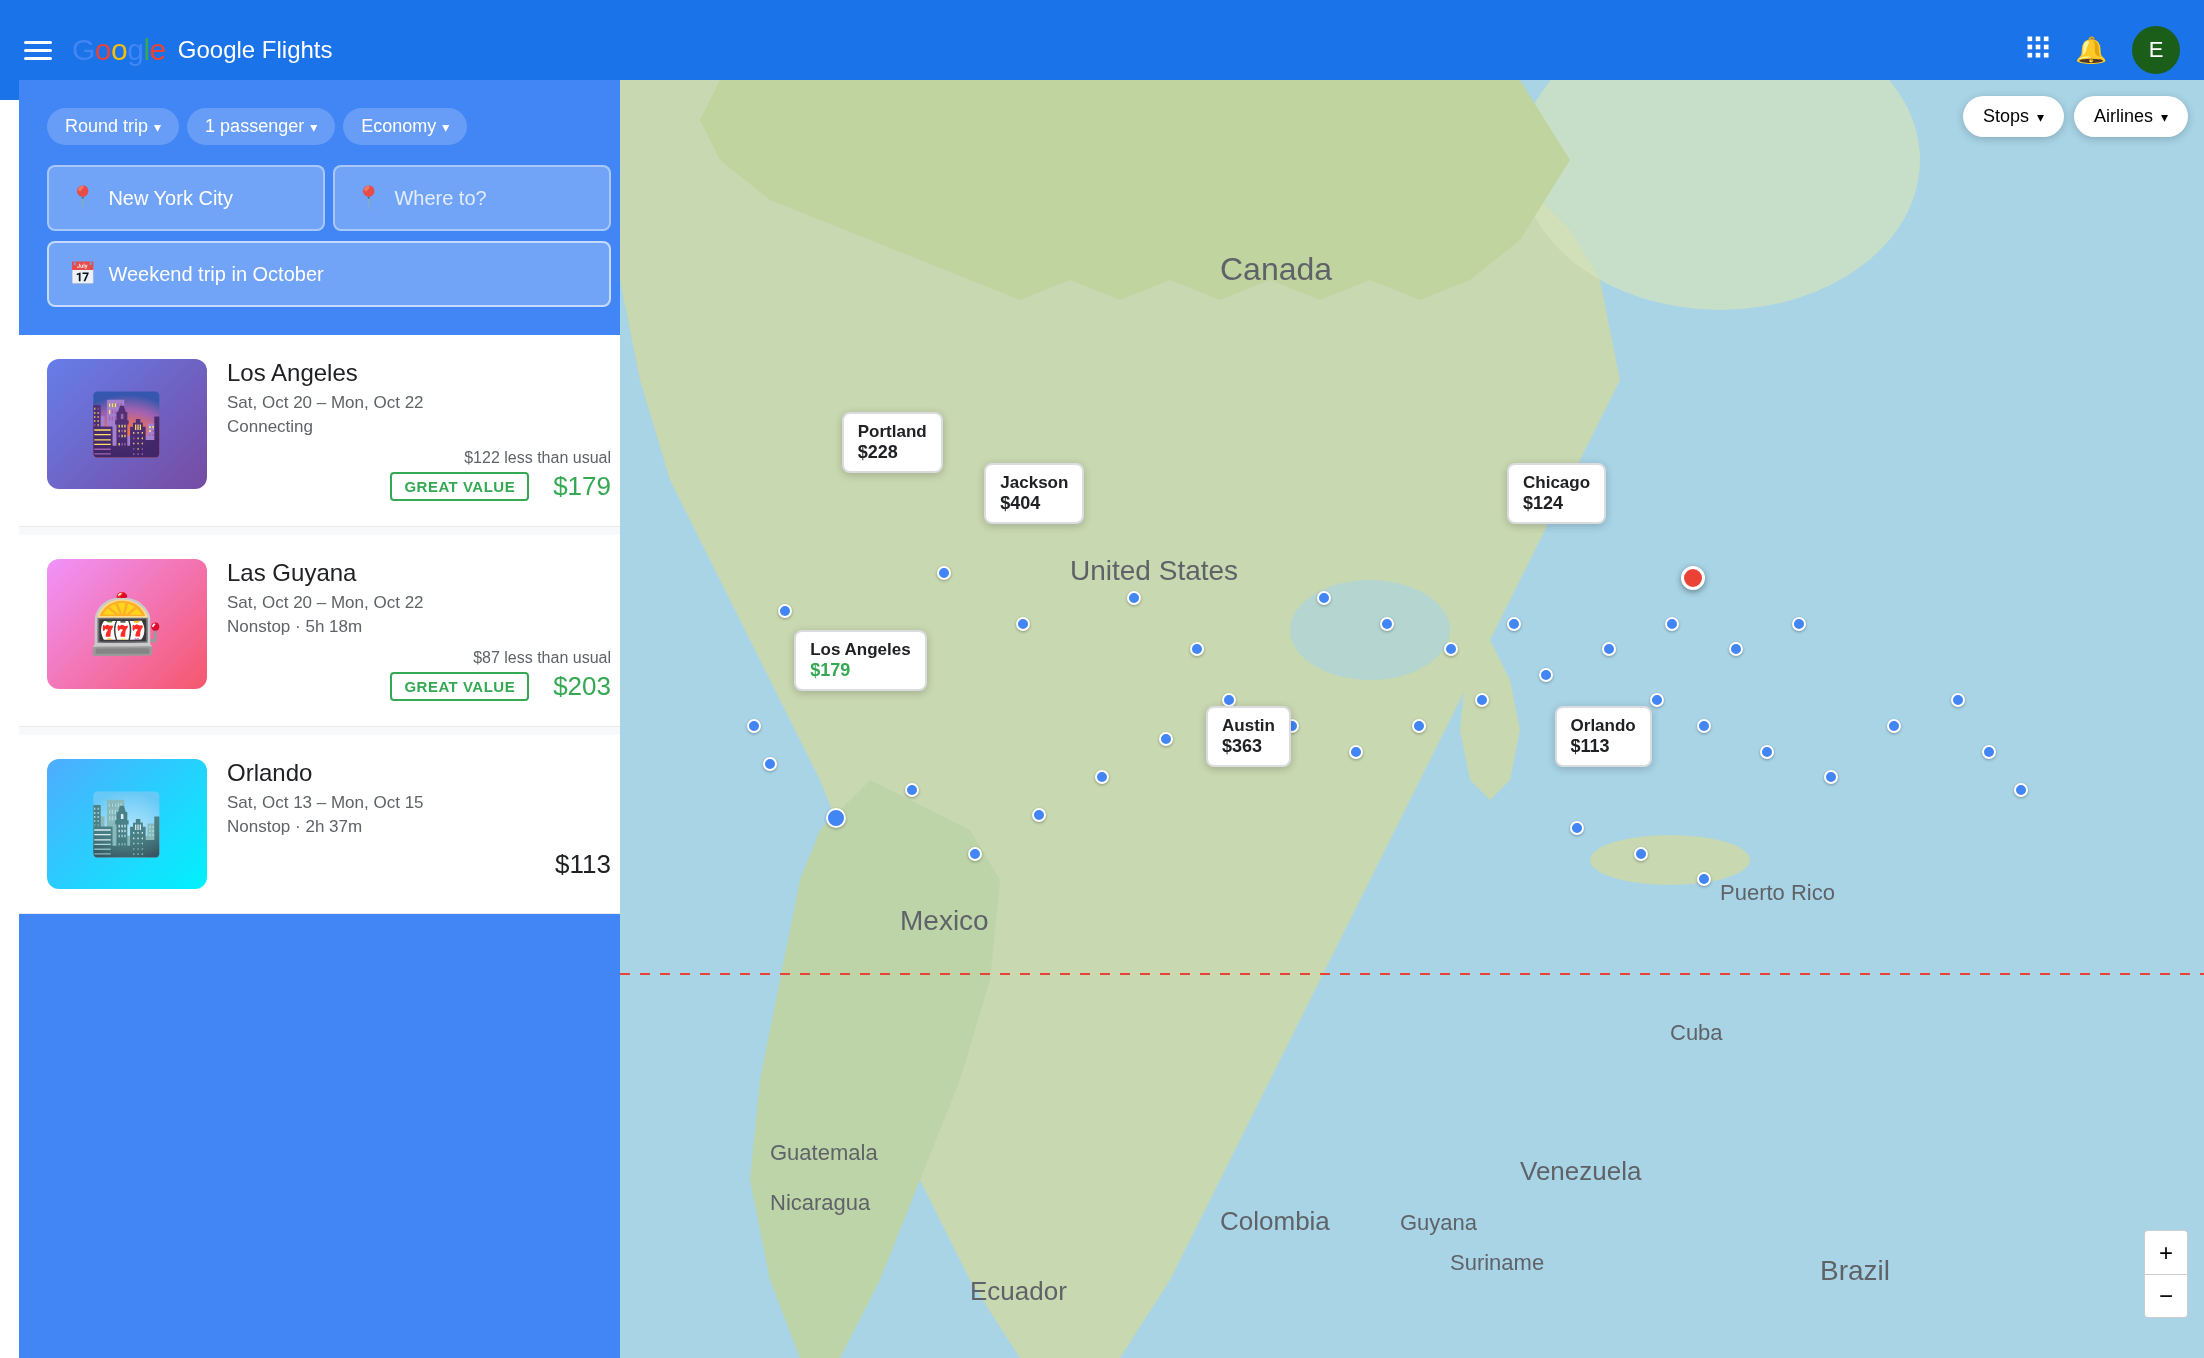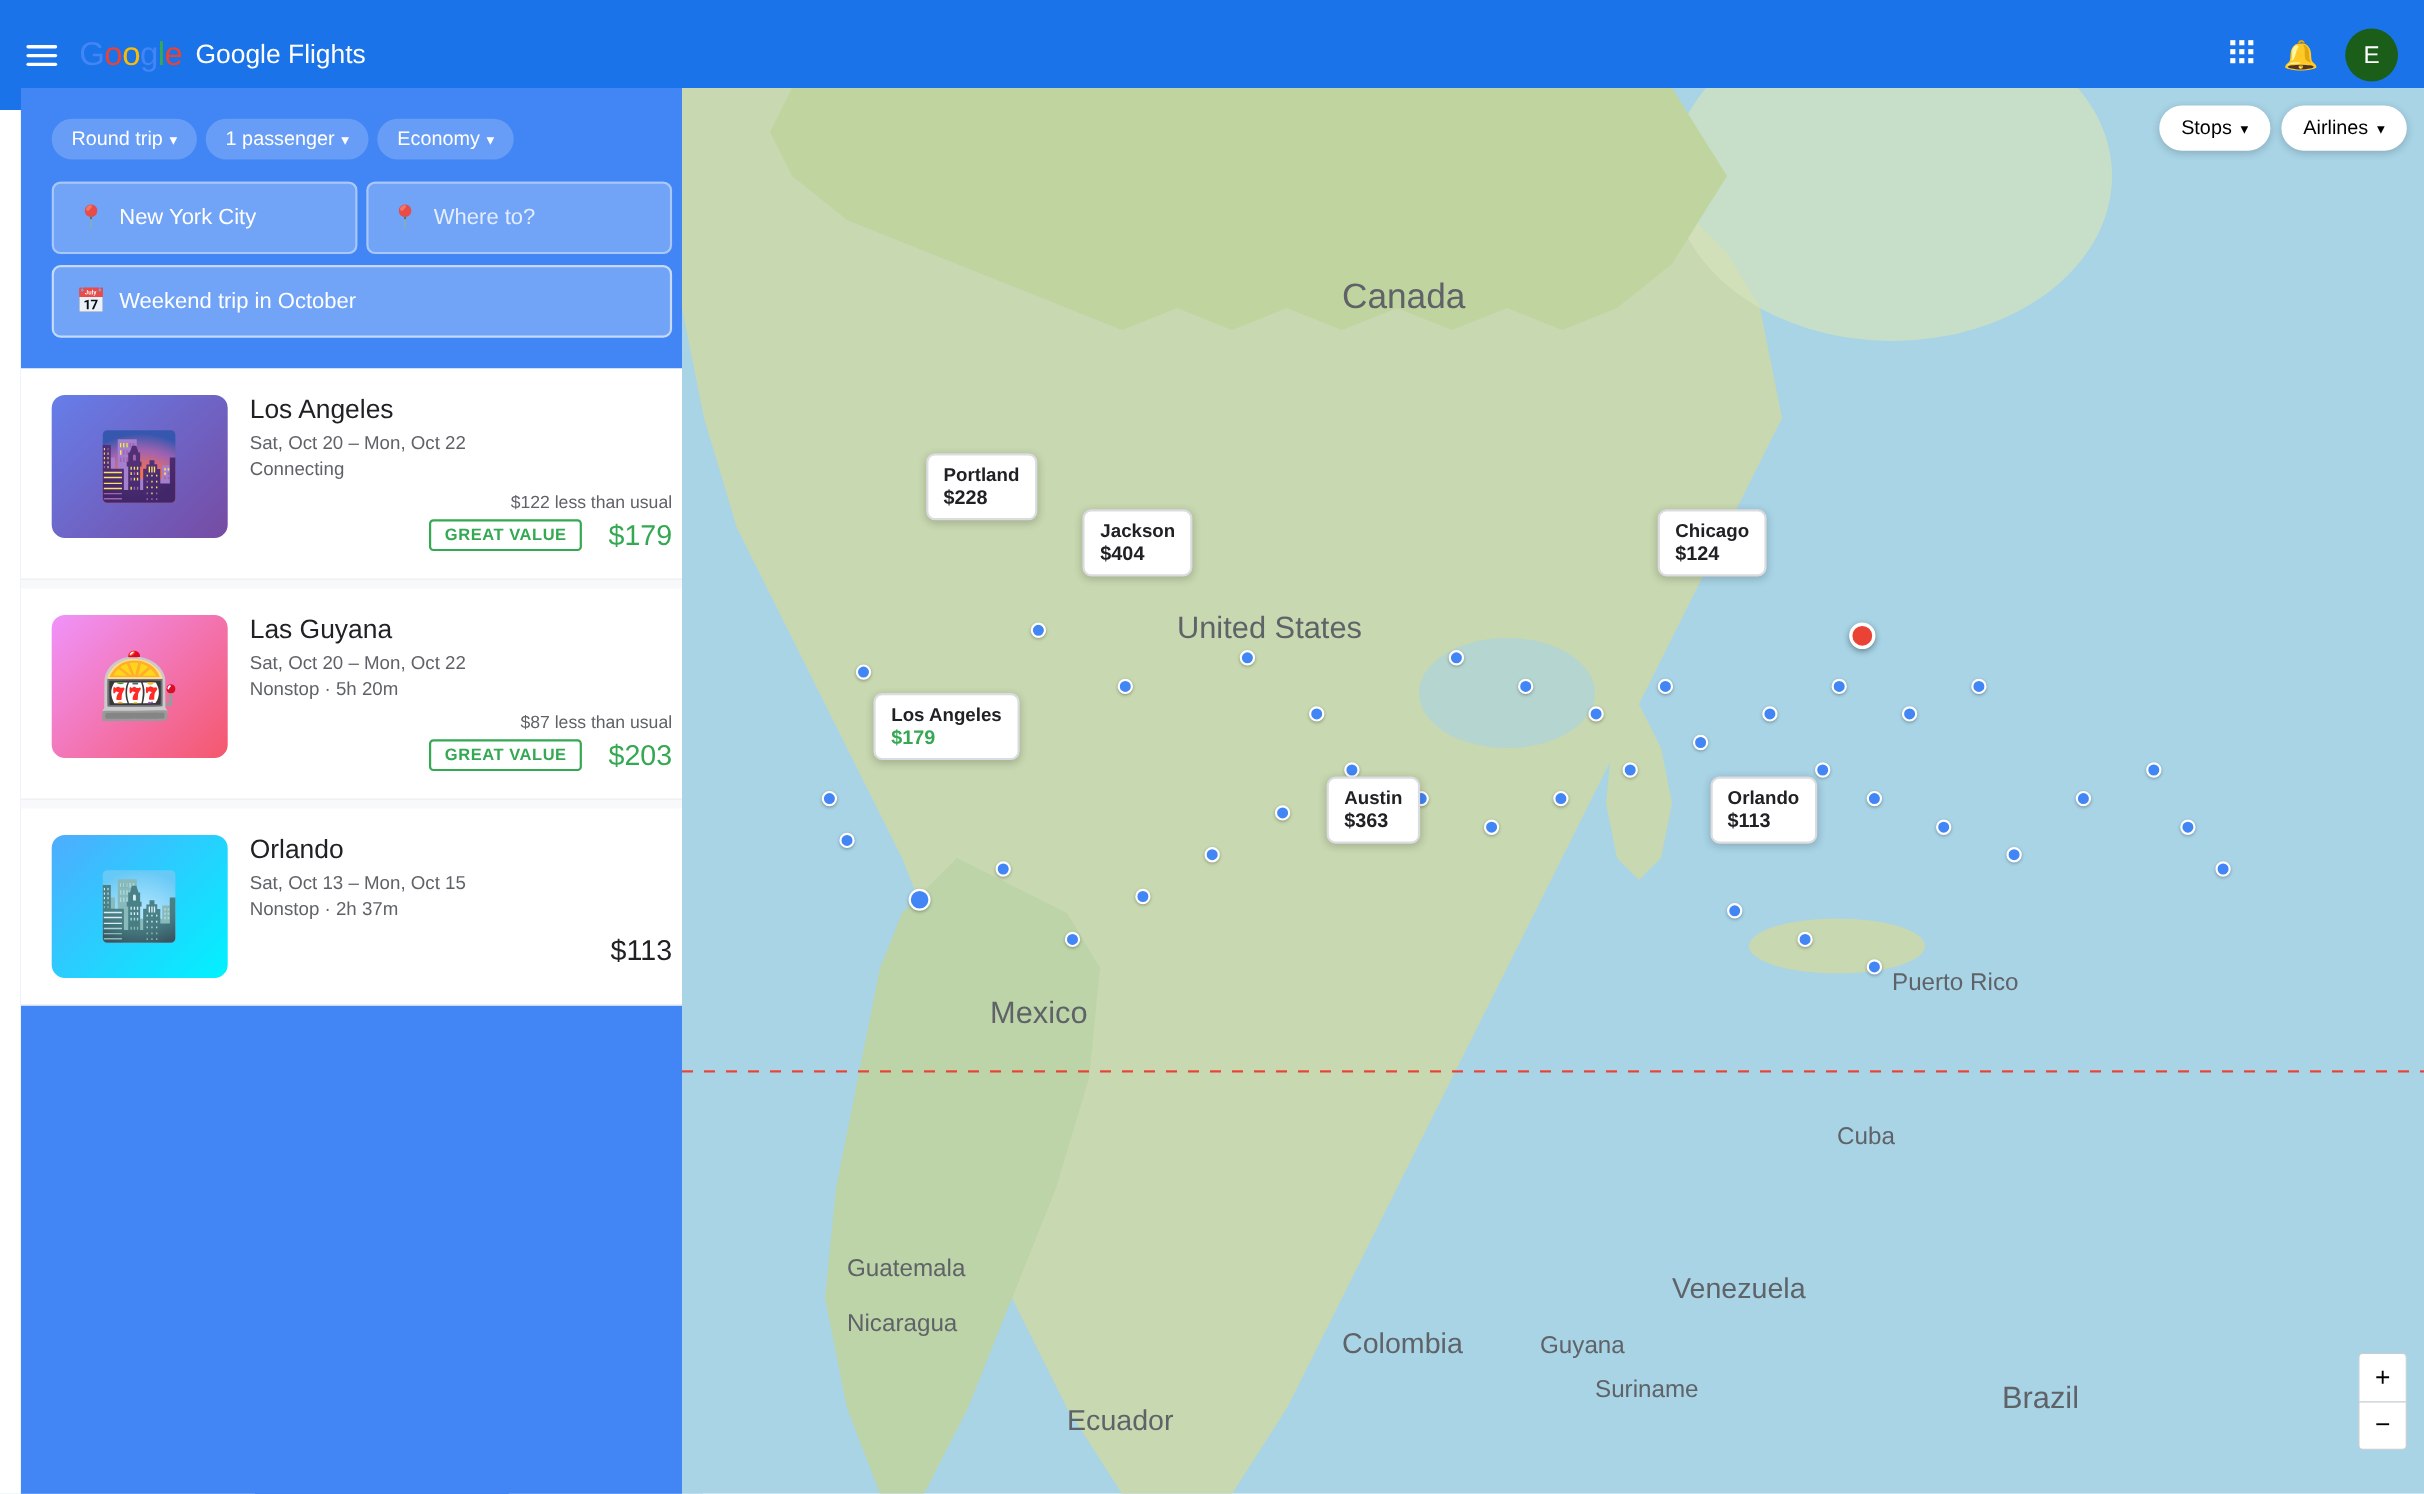--- a/index.html
+++ b/index.html
@@ -356,21 +356,21 @@
           </div>
         </div>
       </div>
     </div>
 
     <div class="result-card">
       <div class="result-img img-lv"></div>
       <div class="result-info">
         <div class="result-city">Las Guyana</div>
         <div class="result-dates">Sat, Oct 20 – Mon, Oct 22</div>
-        <div class="result-flight-info">Nonstop · 5h 20m</div>
+        <div class="result-flight-info">Nonstop · 5h 18m</div>
         <div class="result-bottom">
           <div class="result-savings">$87 less than usual</div>
           <div class="great-value-row">
             <span class="great-value-badge">GREAT VALUE</span>
             <span class="result-price">$203</span>
           </div>
         </div>
       </div>
     </div>
 

